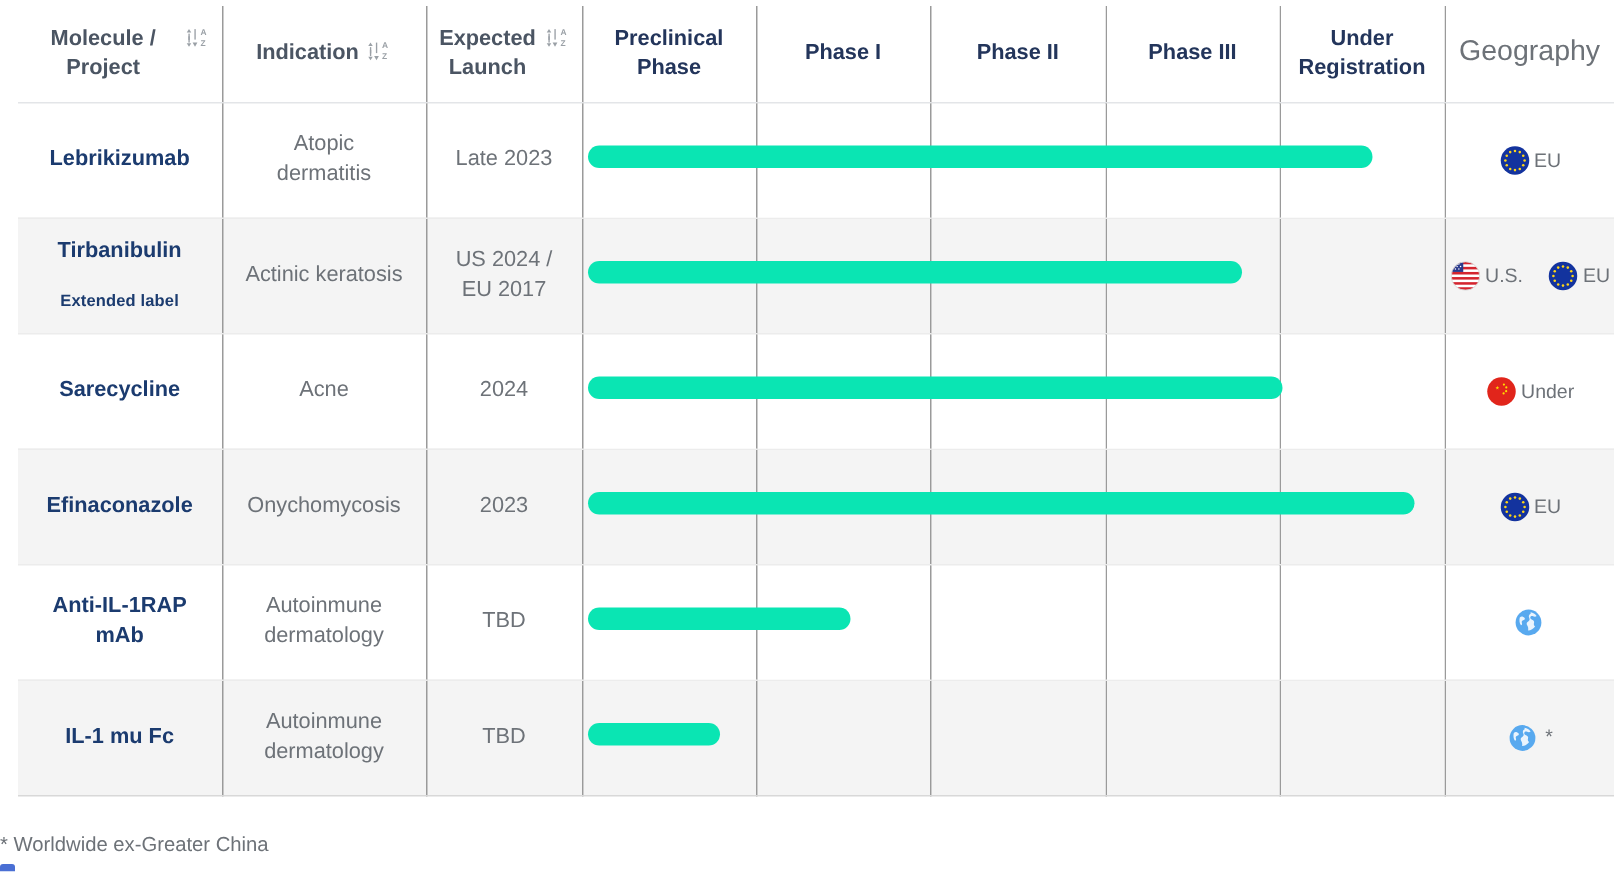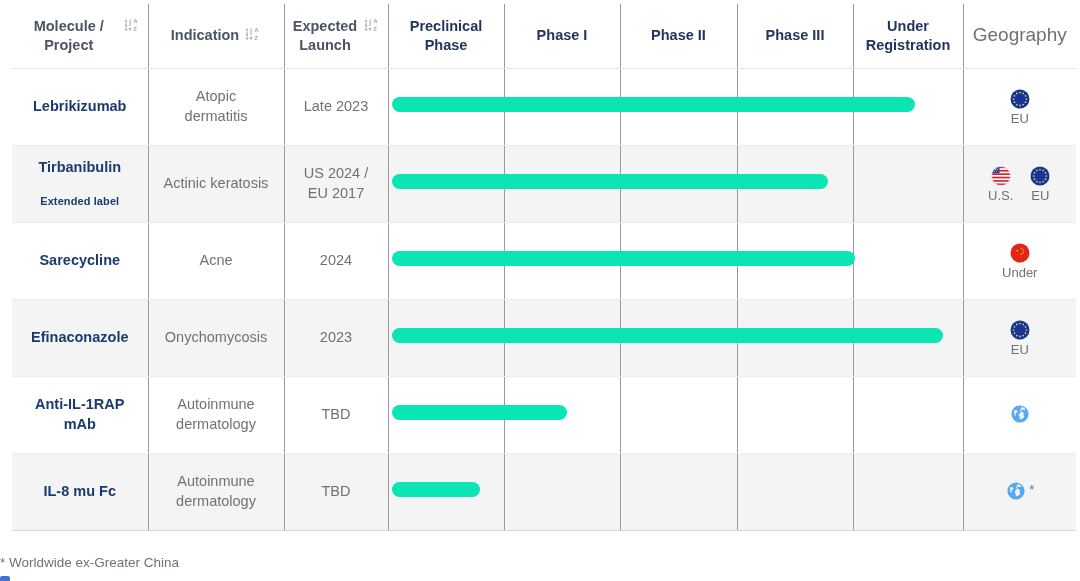--- a/index.html
+++ b/index.html
@@ -121,21 +121,20 @@
   
   td.c-geo { padding: 4px 6px; }
   .geo-wrap {
     display: flex;
     align-items: flex-start;
     justify-content: center;
     gap: 16px;
   }
   .geo-item {
     display: flex;
-    flex-direction: column;
     align-items: center;
     gap: 2px;
   }
   .geo-label {
     font-size: 13px;
     color: #6d7278;
     line-height: 1;
   }
   .geo-ico { display: block; width: 22px; height: 22px; }
   .geo-aster {
@@ -533,21 +532,21 @@
                 </svg>
               </span>
               <span class="geo-label"></span>
             </div>
           </div>
         </td>
       </tr>
 
       <tr class="alt">
         <td class="c-mol">
-          <span>IL-8 mu Fc</span>
+          <span>IL-1 mu Fc</span>
         </td>
         <td class="c-ind">Autoinmune dermatology</td>
         <td class="c-launch">TBD</td>
         <td class="c-phase">
             <div class="phase-cell-inner"></div>
           </td>
         <td class="c-phase">
             <div class="phase-cell-inner"></div>
           </td>
         <td class="c-phase">

